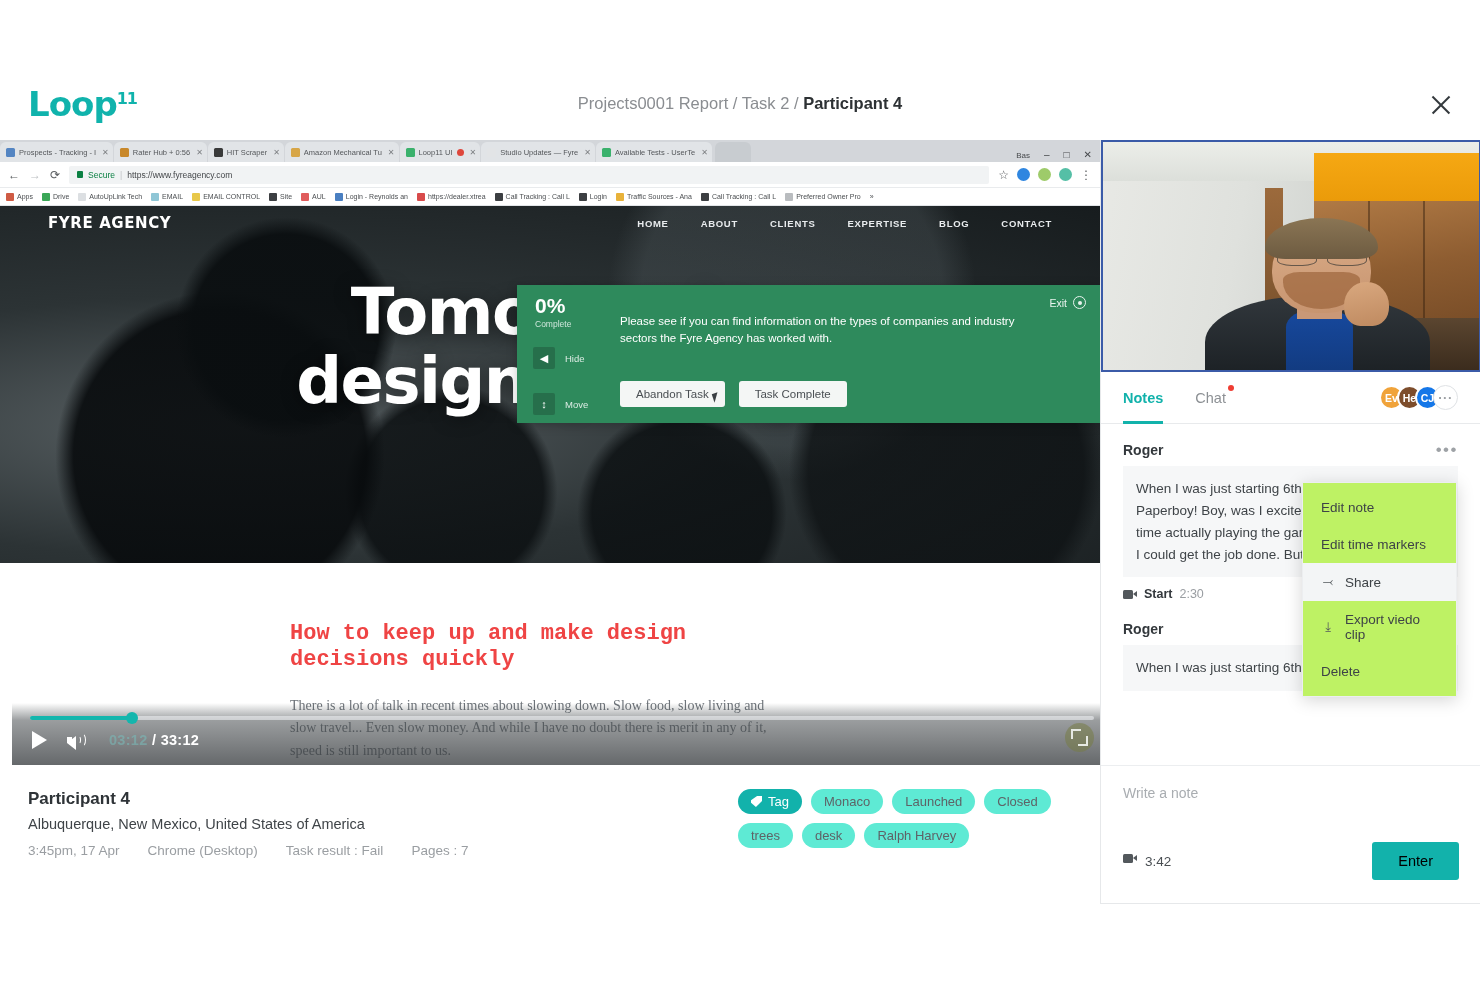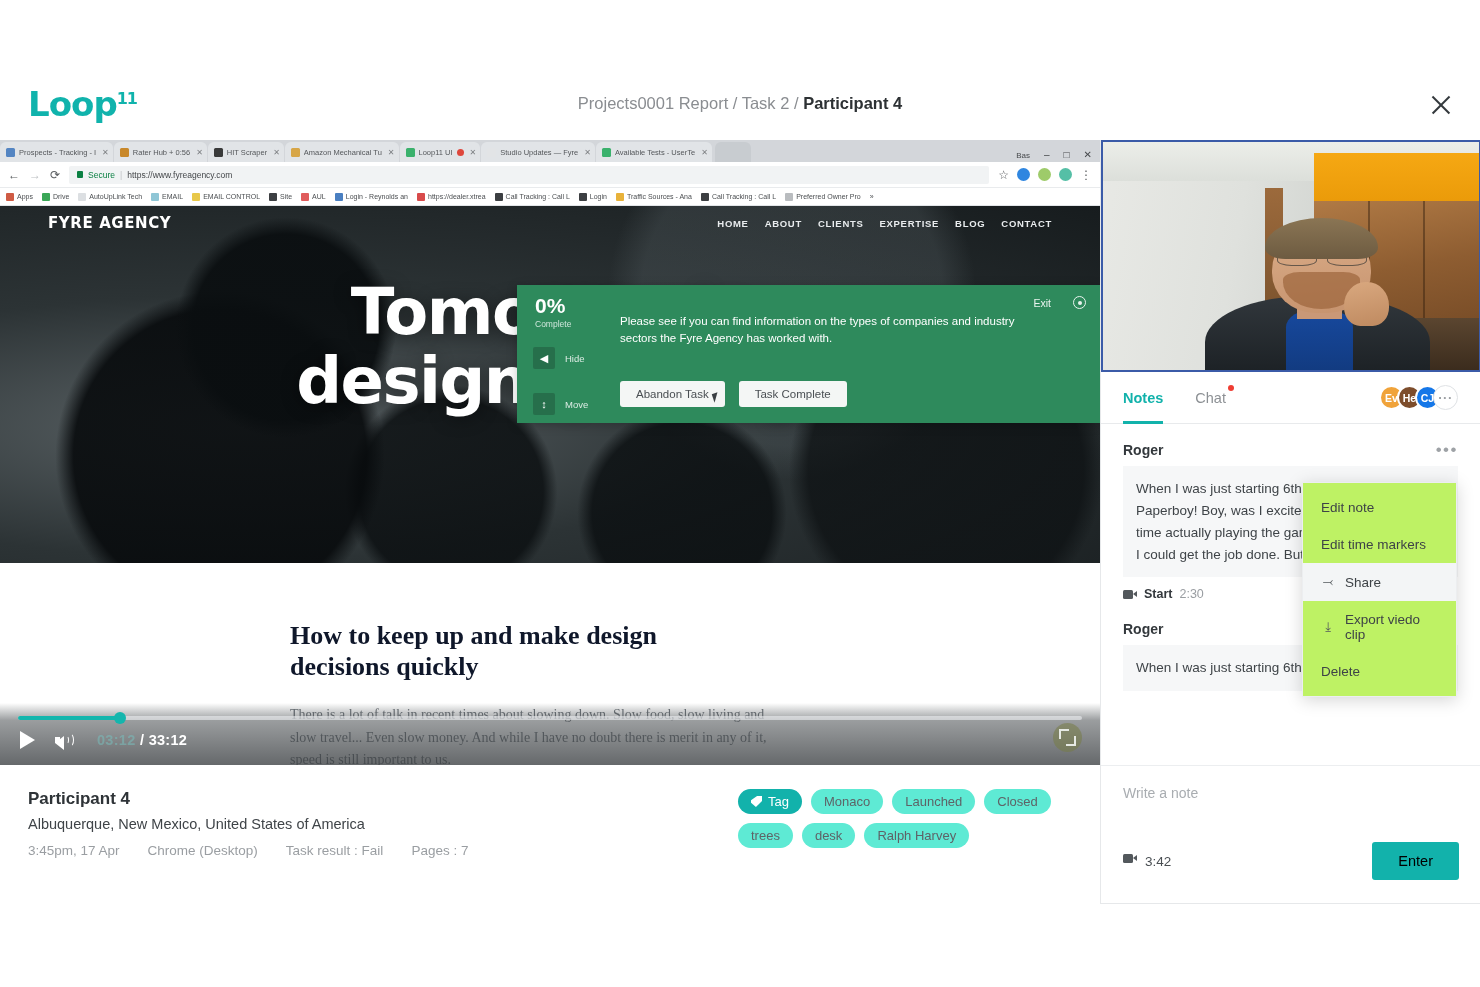--- a/index.html
+++ b/index.html
@@ -165,21 +165,21 @@
     display: flex; align-items: center;
     padding: 0 48px;
     z-index: 3;
   }
   .brand {
     font-size: 15px; font-weight: bold; color: #ffffff;
     letter-spacing: .6px;
     font-family: "DejaVu Sans", sans-serif;
   }
   .hero-menu {
-    margin-left: auto; display: flex; gap: 16px;
+    margin-left: auto; display: flex; gap: 32px;
     font-size: 9.5px; font-weight: bold; color: #e9ecee;
     letter-spacing: .7px;
   }
   .hero-title {
     position: absolute; left: 0; top: 72px; width: 100%;
     text-align: center; z-index: 2;
     color: #ffffff;
     font-size: 64px; font-weight: bold;
     line-height: 1.08;
     letter-spacing: -1.5px;
@@ -188,23 +188,23 @@
   }
   .hero-title .l2 { display: block; }
 
   .article {
     position: relative;
     background: #ffffff;
     padding: 58px 0 0 290px;
     height: 202px;
   }
   .art-h {
-    font-size: 26px; font-weight: bold; color: #0f172a;
+    font-size: 22px; font-weight: bold; color: #ef4444;
     line-height: 1.18; max-width: 470px;
-    font-family: Liberation Serif, serif;
+    font-family: Liberation Mono, monospace;
   }
   .art-p {
     margin-top: 22px; max-width: 500px;
     font-size: 14px; line-height: 1.6;
     color: #6d7379;
     font-family: "Liberation Serif", serif;
   }
 
   
   .task-overlay {
@@ -237,21 +237,21 @@
   }
   .to-ctl span.lbl { font-size: 9.5px; color: #dcece4; }
   .to-text {
     position: absolute; left: 103px; top: 28px;
     width: 400px;
     font-size: 11.5px; line-height: 1.45;
     color: #ffffff;
   }
   .to-exit {
     position: absolute; right: 14px; top: 11px;
-    display: flex; align-items: center; gap: 22px;
+    display: flex; align-items: center; gap: 6px;
     font-size: 10.5px; color: #eaf4ef;
     cursor: pointer;
   }
   .to-exit .ring {
     width: 13px; height: 13px; border-radius: 50%;
     border: 1.4px solid #eaf4ef;
     display: flex; align-items: center; justify-content: center;
   }
   .to-exit .ring i {
     width: 4px; height: 4px; border-radius: 50%;
@@ -271,21 +271,21 @@
   .cursor-arrow {
     position: absolute; left: 713px; top: 253px;
     width: 0; height: 0; z-index: 15;
     border-left: 6px solid #3a3f43;
     border-bottom: 9px solid transparent;
     transform: rotate(-18deg);
   }
 
   
   .vcontrols {
-    position: absolute; left: 0; bottom: 0;
+    position: absolute; left: 12px; bottom: 0;
     width: 1100px; height: 62px;
     background: linear-gradient(to bottom, rgba(90,95,98,.0) 0%, rgba(72,77,80,.55) 28%, rgba(58,62,65,.78) 100%);
     z-index: 14;
   }
   .vtrack {
     position: absolute; left: 18px; top: 13px;
     width: 1064px; height: 3.5px;
     background: rgba(235,238,240,.62); border-radius: 2px;
   }
   .vfill {

